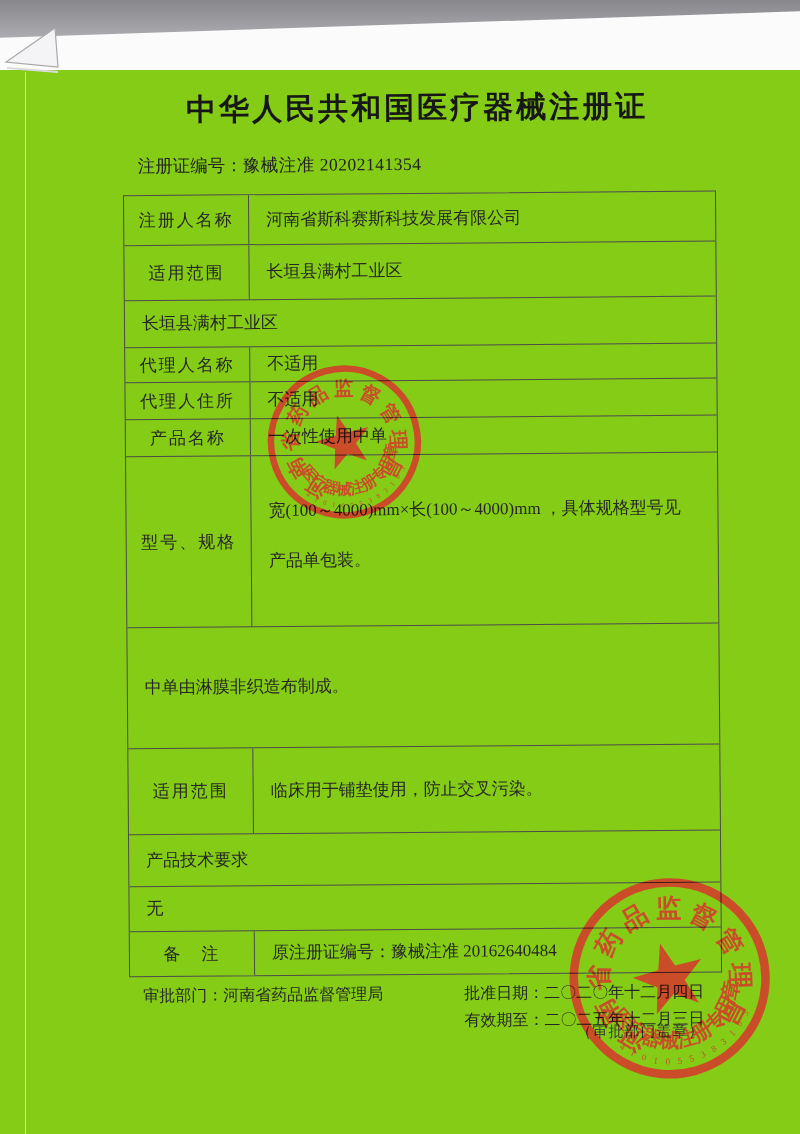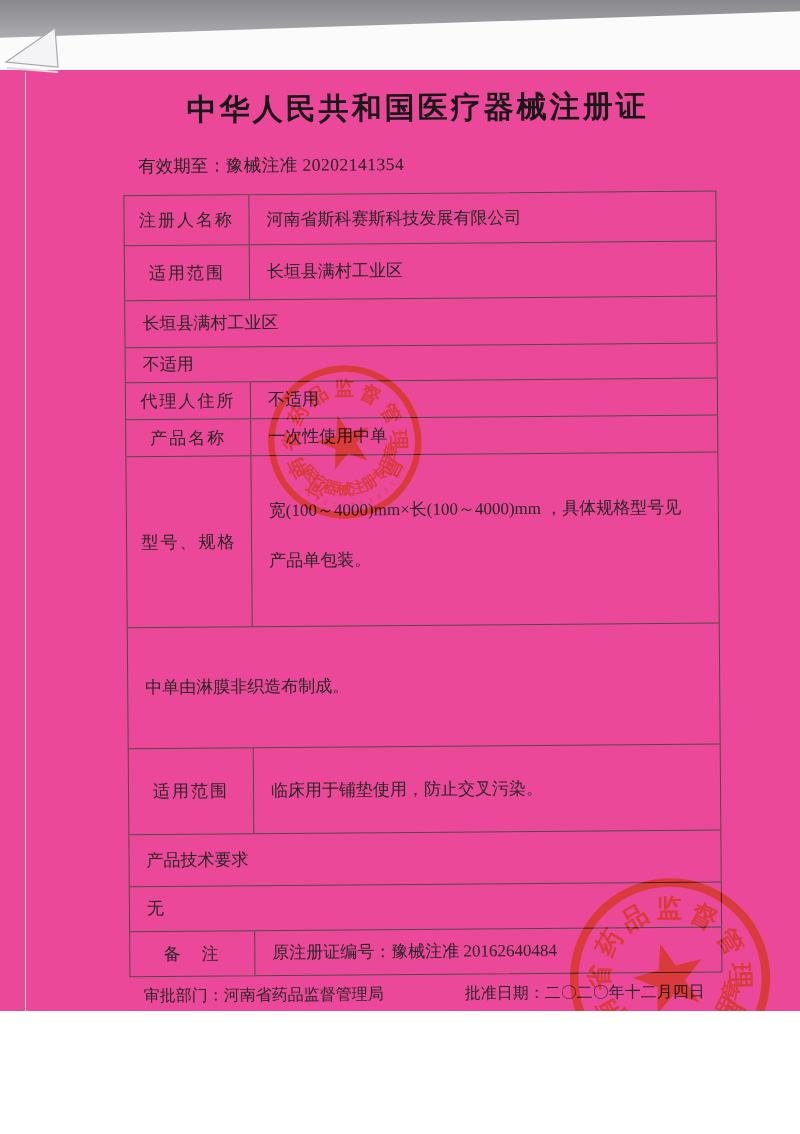--- a/index.html
+++ b/index.html
@@ -1,16 +1,16 @@
 <!DOCTYPE html>
 <html><head>
 <meta charset="utf-8">
 <style>
   html,body{margin:0;padding:0;background:#ffffff;}
-  .page{position:relative;width:800px;height:1011px;background:#ec4899;overflow:hidden;
+  .page{position:relative;width:800px;height:1134px;background:#84cc16;overflow:hidden;
         font-family:"Liberation Serif",serif;color:#262626;}
   
   .scan-top{position:absolute;left:0;top:0;width:800px;height:54px;
             background:linear-gradient(180deg,#88888c,#bcbcc0);
             clip-path:polygon(0 0,100% 0,100% 22%,0 100%);}
   .paper-top{position:absolute;left:0;top:0;width:800px;height:70px;background:#fbfbfc;
              clip-path:polygon(0 78%,0 54%,100% 16%,100% 100%,0 100%);}
   .fold-svg{position:absolute;left:0;top:18px;}
   .left-edge{position:absolute;left:25px;top:72px;bottom:0;width:1px;background:#d3d3d7;}
   
@@ -53,36 +53,37 @@
     <polygon points="55,10 6,44 58,49" fill="#f4f4f6" stroke="#a8a8ab" stroke-width="1.2"></polygon>
     <line x1="7" y1="50" x2="58" y2="54" stroke="#dadadd" stroke-width="2"></line>
   </svg>
   <div class="left-edge"></div>
 
   <div class="content">
 
     <div class="title">中华人民共和国医疗器械注册证</div>
 
     <div class="cert-line">
-      <span>有效期至：</span><span class="num">豫械注准 20202141354</span>
+      <span>注册证编号：</span><span class="num">豫械注准 20202141354</span>
     </div>
 
     <div class="cert-table">
       <div class="trow r1">
         <div class="tcell tlabel">注册人名称</div>
         <div class="tcell tvalue">河南省斯科赛斯科技发展有限公司</div>
       </div>
       <div class="trow r2">
         <div class="tcell tlabel">适用范围</div>
         <div class="tcell tvalue">长垣县满村工业区</div>
       </div>
       <div class="trow r3">
         <div class="tcell tvalue">长垣县满村工业区</div>
       </div>
       <div class="trow r4">
+        <div class="tcell tlabel">代理人名称</div>
         <div class="tcell tvalue">不适用</div>
       </div>
       <div class="trow r5">
         <div class="tcell tlabel">代理人住所</div>
         <div class="tcell tvalue">不适用</div>
       </div>
       <div class="trow r6">
         <div class="tcell tlabel">产品名称</div>
         <div class="tcell tvalue">一次性使用中单</div>
       </div>

